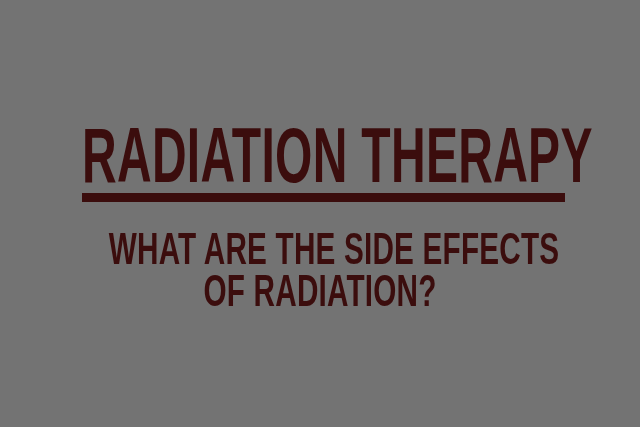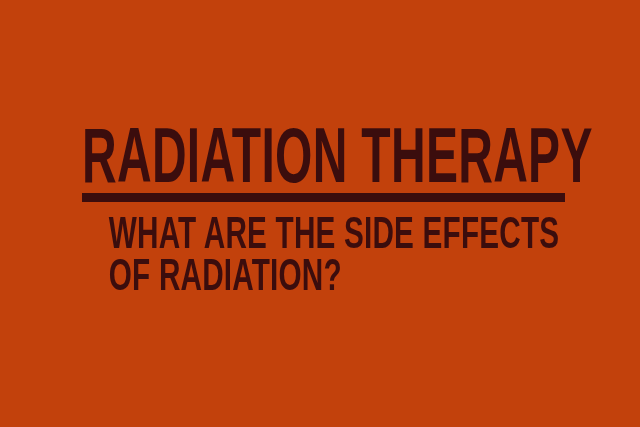--- a/index.html
+++ b/index.html
@@ -11,21 +11,21 @@
     width: 640px;
     height: 427px;
     overflow: hidden;
     font-family: "Liberation Sans", "DejaVu Sans", sans-serif;
   }
 
   #slide {
     position: relative;
     width: 640px;
     height: 427px;
-    background: #c2410c;
+    background: #737373;
     box-sizing: border-box;
   }
 
   
   .title-block {
     position: absolute;
     left: 0;
     top: 0;
     width: 640px;
   }
@@ -57,29 +57,30 @@
     top: 193px;
     width: 483px;
     height: 9px;
     background: #3b0d0d;
   }
 
   
   .subtitle {
     position: absolute;
     left: 0;
-    top: 212px;
+    top: 228px;
     width: 640px;
     margin: 0;
     color: #3b0d0d;
     font-family: "Liberation Sans Narrow", "Liberation Sans", "DejaVu Sans Condensed", sans-serif;
     font-weight: 700;
     font-size: 45px;
     line-height: 42px;
     letter-spacing: 0.3px;
+    text-align: center;
   }
 
   .subtitle .sub-line {
     display: block;
     white-space: nowrap;
     transform: scaleX(0.66);
     transform-origin: center top;
   }
 </style>
 </head>

